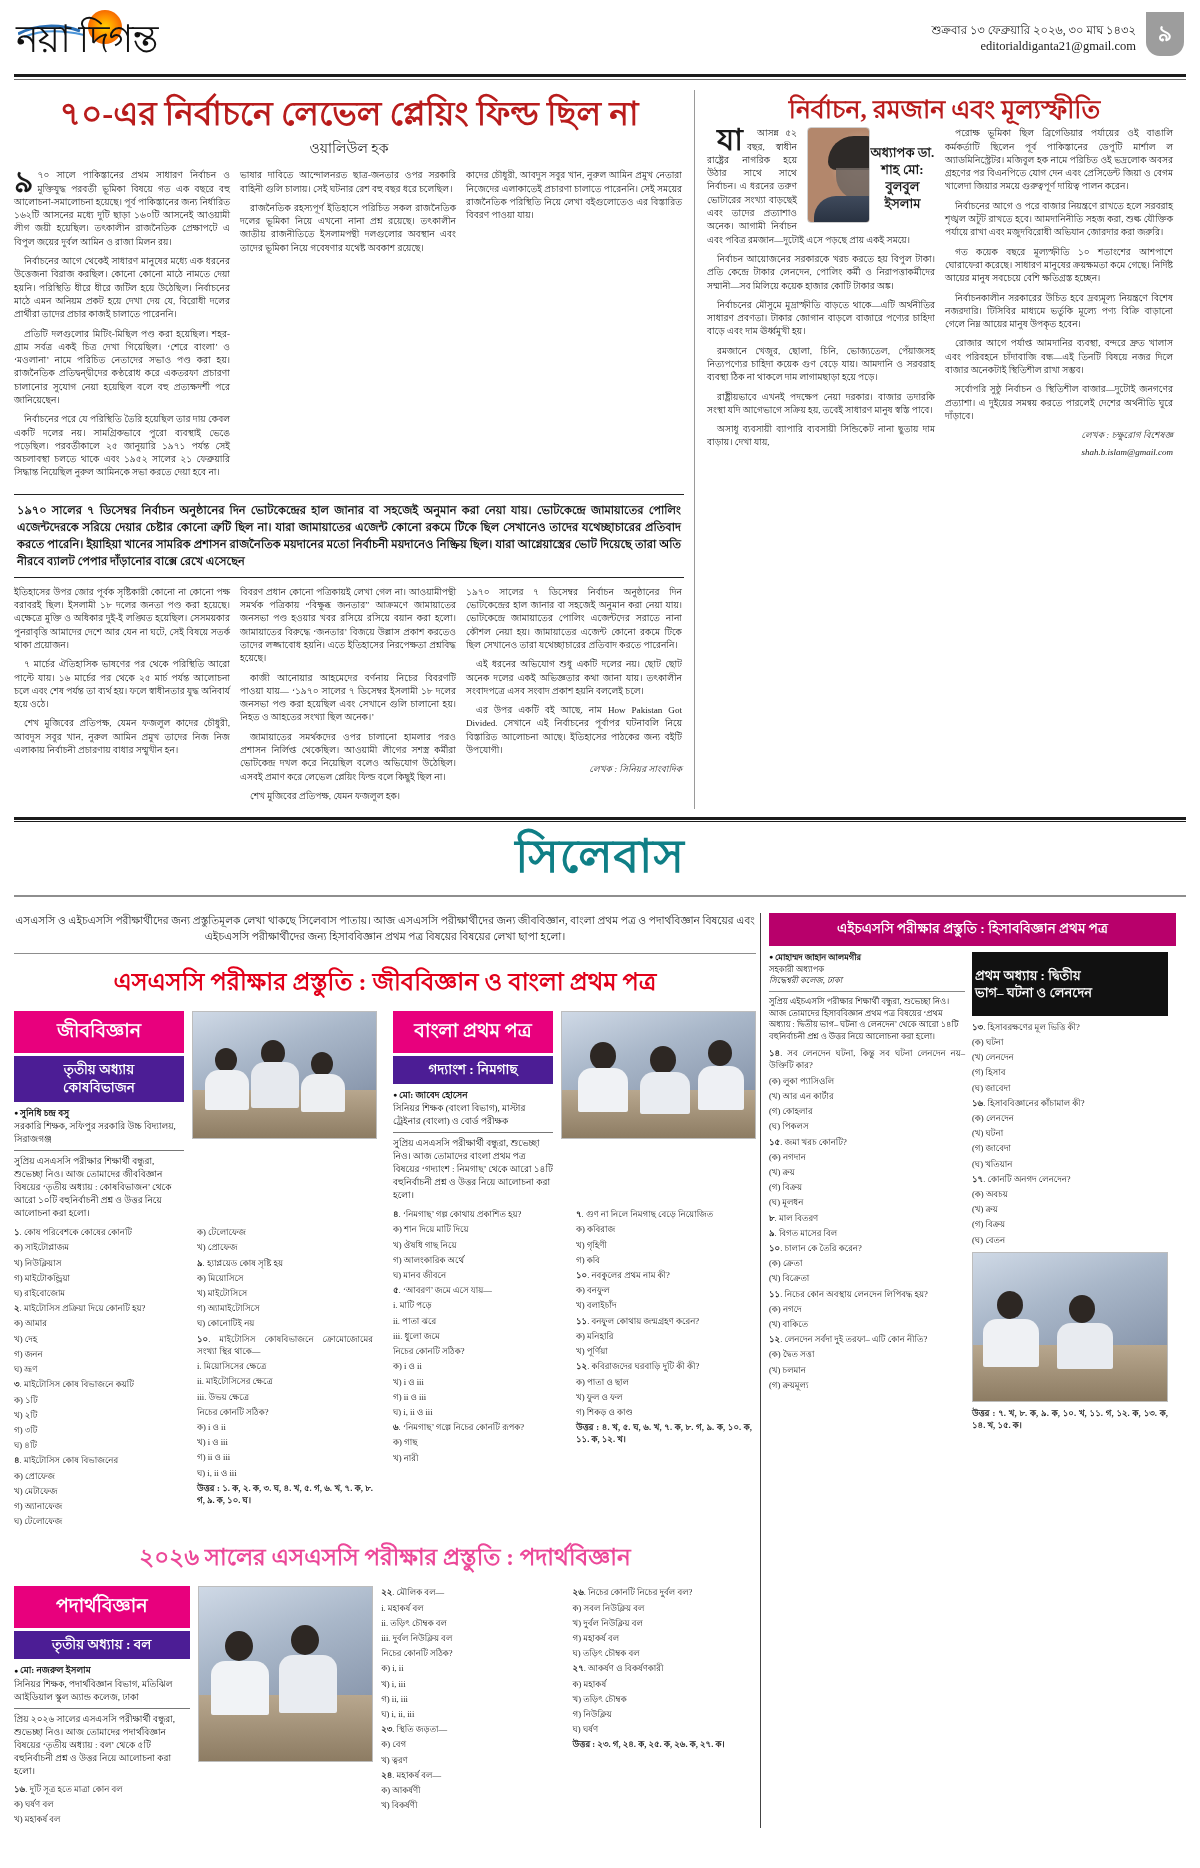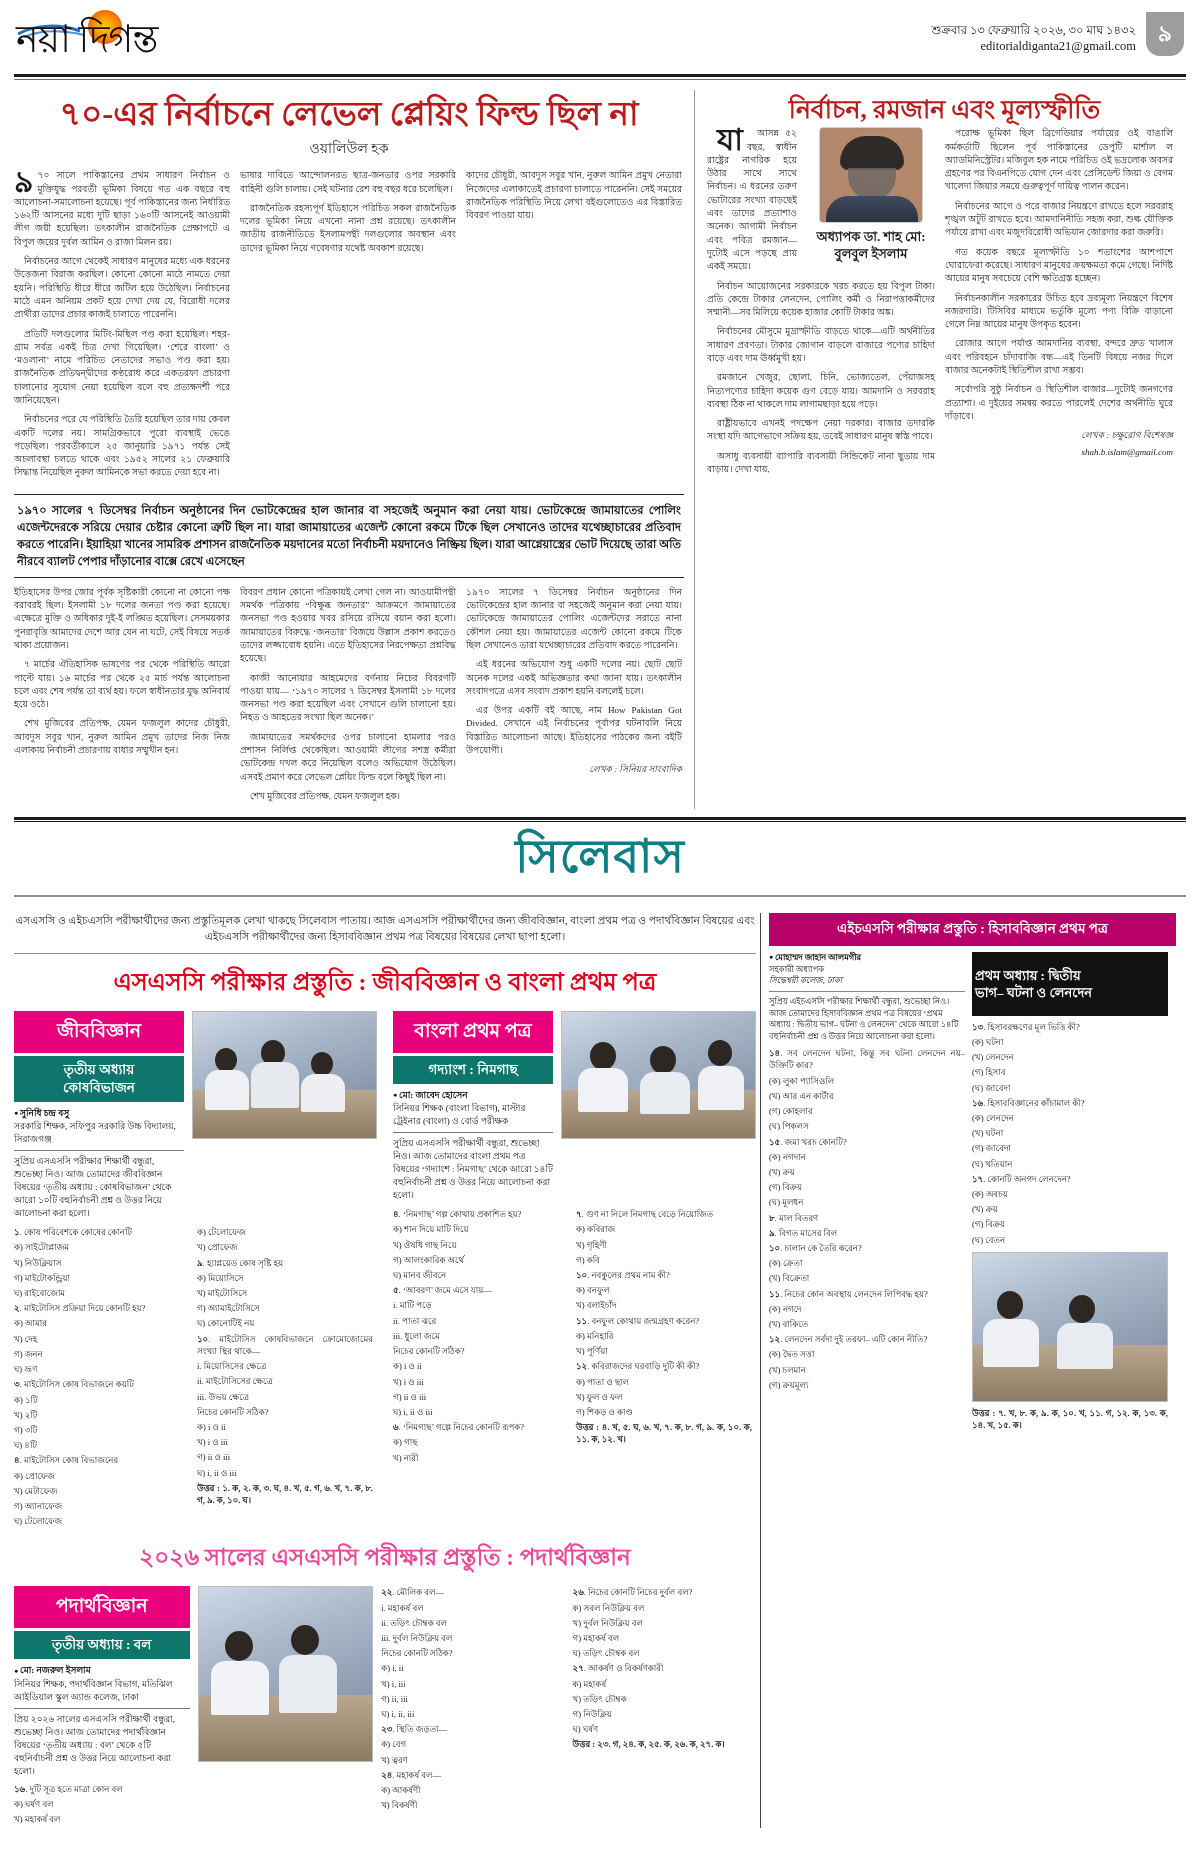--- a/index.html
+++ b/index.html
@@ -52,21 +52,21 @@
   .col p { margin:0 0 6px 0; text-indent:10px; }
   .col p.first { text-indent:0; }
   .dropcap::first-letter {
     float:left; font-size:30px; line-height:26px; padding-right:4px; font-weight:bold;
   }
 
   .pullquote { border-top:1.5px solid #222; border-bottom:1.5px solid #222;
                padding:7px 3px; margin:8px 0; font-size:11.4px; line-height:17px;
                font-weight:bold; text-align:justify; color:#111; }
 
-  .author-block { display:flex; flex-direction:column; align-items:center; float:right;
+  .author-block { display:flex; align-items:center; float:right;
                   width:128px; margin:0 0 6px 10px; }
   .author-photo { width:104px; height:96px; border-radius:4px;
     background:
       radial-gradient(ellipse 30px 34px at 52px 36px, #d8b39a 0%, #c49a80 60%, #b3876c 100%),
       linear-gradient(#cfcfd4, #b9bcc4);
     position:relative; overflow:hidden; border:1px solid #cfcfcf; }
   .author-photo .hair { position:absolute; left:20px; top:8px; width:64px; height:34px;
       background:#2e2a28; border-radius:32px 32px 10px 10px; }
   .author-photo .beard { position:absolute; left:28px; top:40px; width:48px; height:32px;
       background:#6d6560; border-radius:0 0 26px 26px; opacity:.85; }
@@ -96,21 +96,21 @@
                margin:9px 0 8px 0; letter-spacing:0px; }
   h2.bluehead { color:#ec4899; font-size:23px; font-weight:bold; text-align:center;
                margin:9px 0 8px 0; }
 
   .pair { display:flex; gap:8px; }
   .halfcol { width:363px; }
   .sep-v { width:1.5px; background:#444; }
 
   .subj-tag { background:#e8007d; color:#fff; font-size:19px; font-weight:bold;
               text-align:center; padding:5px 2px; letter-spacing:0px; }
-  .chap-tag { background:#0f766e; color:#fff; font-size:13.5px; font-weight:bold;
+  .chap-tag { background:#4c1d95; color:#fff; font-size:13.5px; font-weight:bold;
               text-align:center; padding:5px 2px; line-height:18px; margin-top:3px; }
 
   .photo { border:1px solid #bdbdbd; overflow:hidden; position:relative; }
   .photo.cls { background:linear-gradient(160deg,#cfd9e6 0%,#a9b7c9 35%,#8d9bb0 70%,#6d7a8e 100%); }
   .photo .desk { position:absolute; left:0; right:0; bottom:0; height:38%;
                  background:linear-gradient(#b8a78e,#8d7c63); }
   .photo .head { position:absolute; border-radius:50%; background:#2d2723; }
   .photo .body { position:absolute; border-radius:14px 14px 2px 2px; }
 
   .teacher { font-size:9px; line-height:13px; margin-top:5px; }

